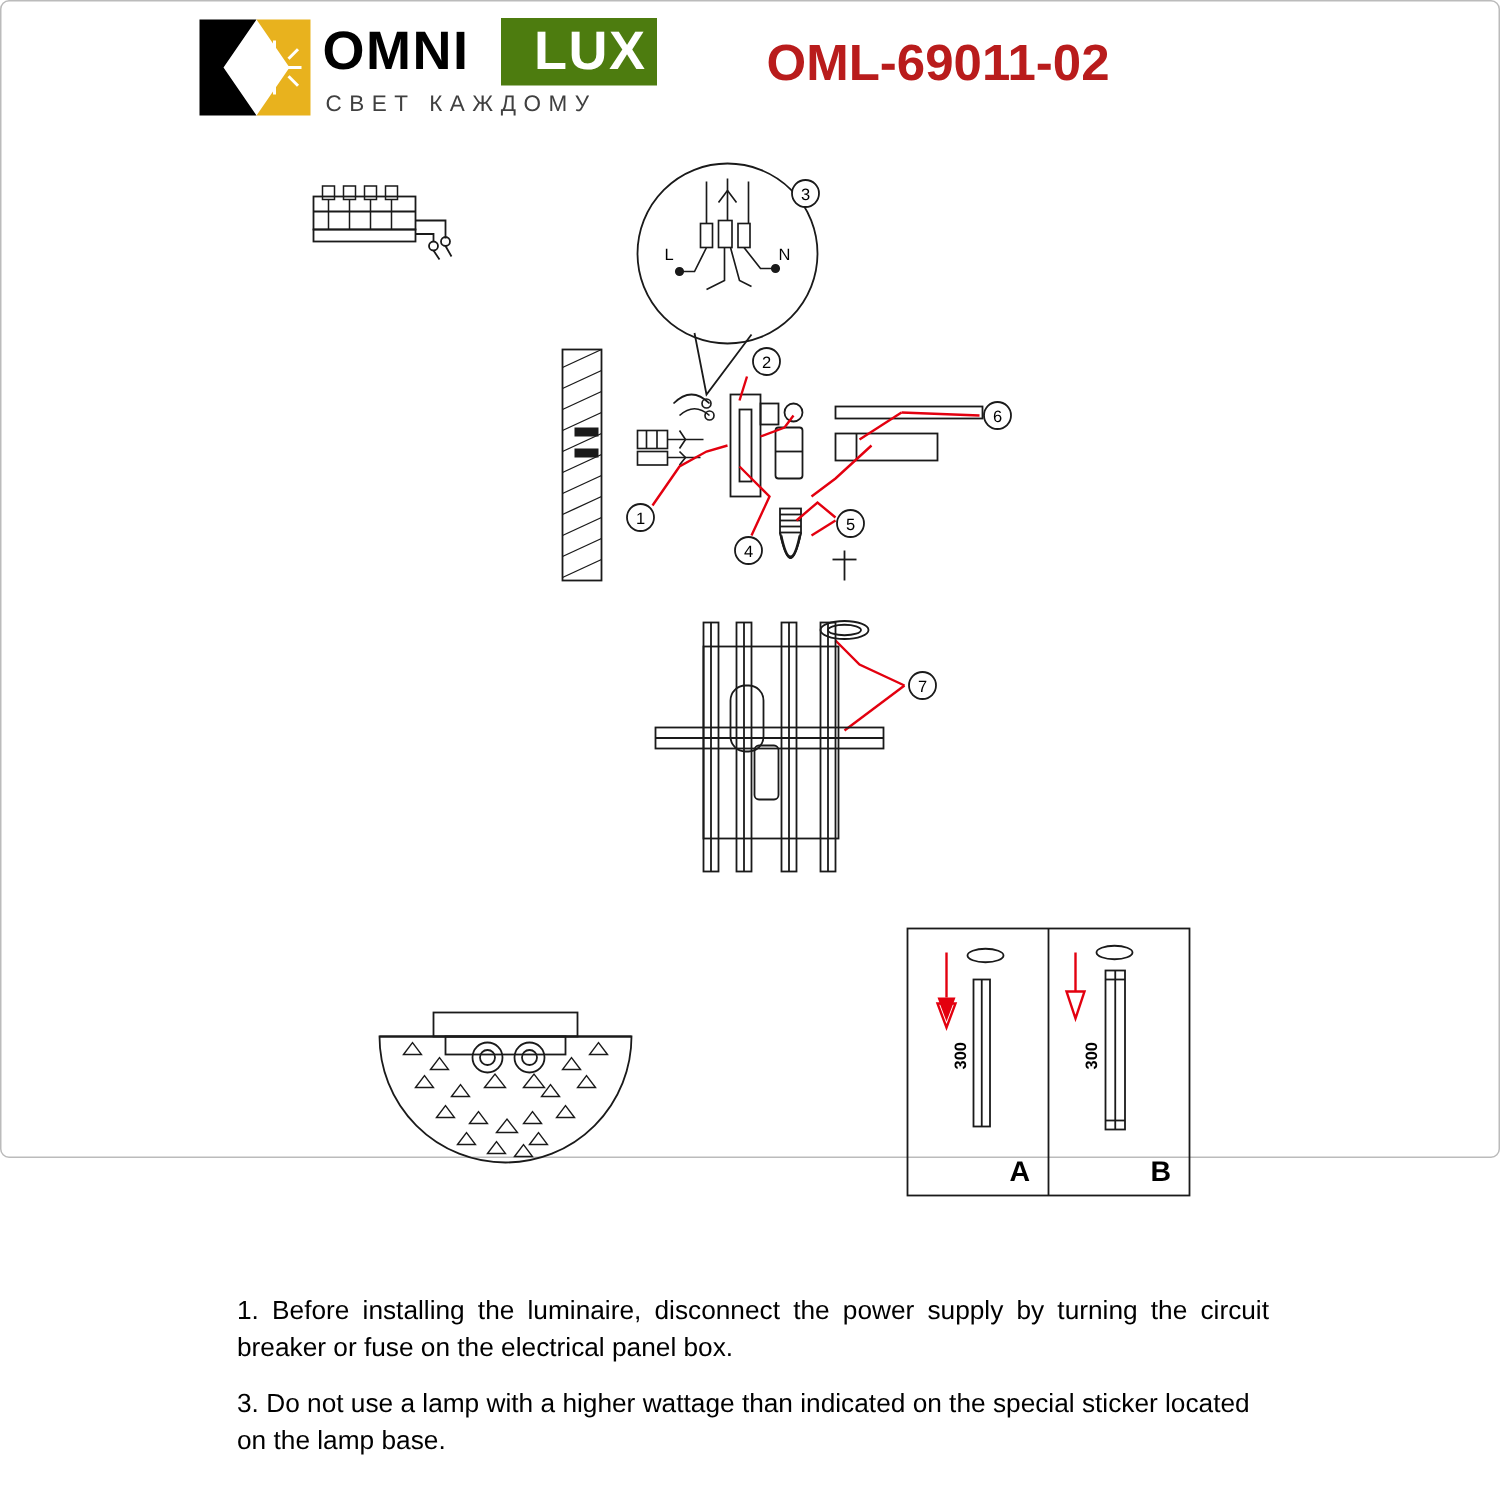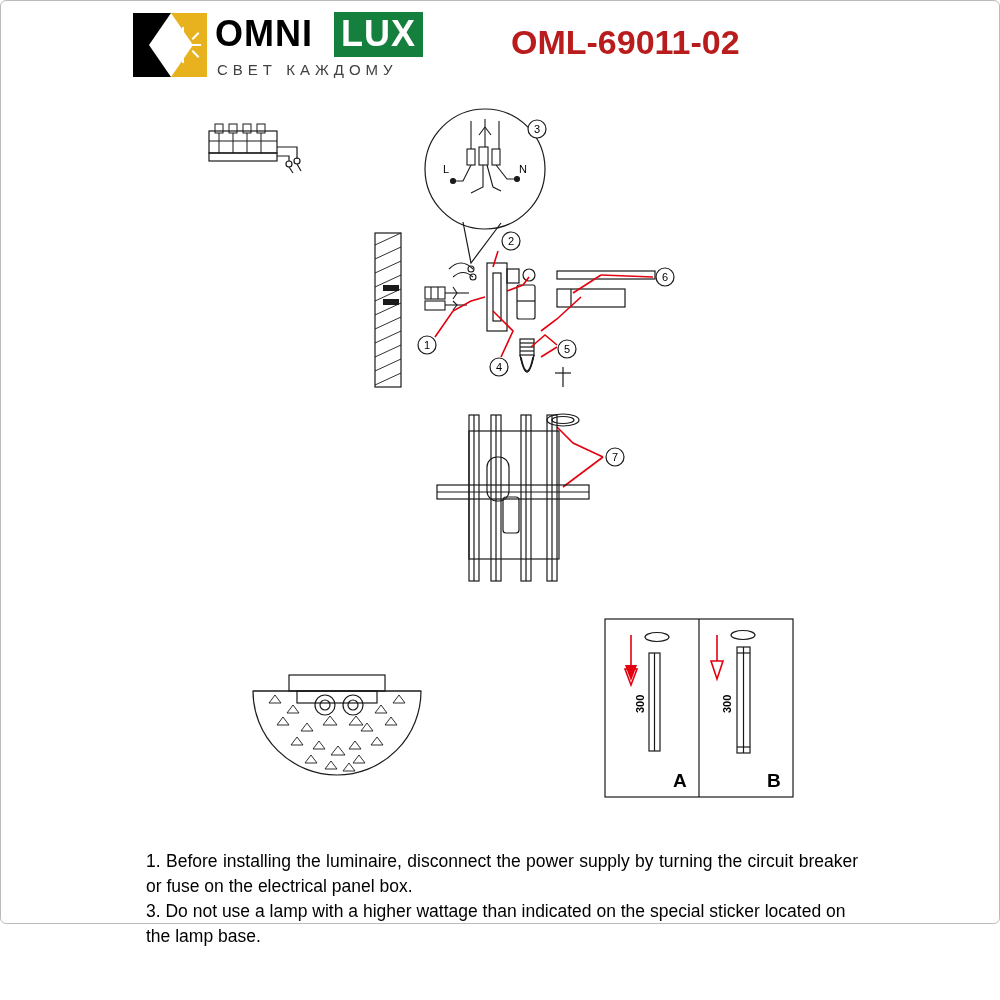--- a/index.html
+++ b/index.html
@@ -12,21 +12,21 @@
     height: 1000px;
     font-family: "Liberation Sans", sans-serif;
     color: #000000;
     position: relative;
     overflow: hidden;
   }
   .page {
     position: absolute;
     left: 0; top: 0;
     width: 1000px;
-    height: 924px;
+    height: 772px;
     box-sizing: border-box;
     border: 1px solid #bbbbbb;
     border-radius: 6px;
   }
 
   
   .header {
     position: absolute;
     left: 130px;
     top: 8px;
@@ -61,22 +61,22 @@
     font-size: 36px;
     font-weight: bold;
     letter-spacing: 1px;
     color: #000000;
     line-height: 42px;
   }
   .brand-lux-box {
     position: absolute;
     left: 119px;
     top: -1px;
-    background: #15803d;
-    padding: 2px 7px 3px 7px;
+    background: #4d7c0f;
+    padding: 2px 7px 3px 22px;
   }
   .brand-lux {
     font-size: 36px;
     font-weight: bold;
     letter-spacing: 1px;
     color: #ffffff;
     line-height: 40px;
     display: block;
   }
   .brand-slogan {
@@ -113,21 +113,21 @@
   .instructions {
     position: absolute;
     left: 145px;
     top: 848px;
     width: 712px;
     font-size: 17.5px;
     line-height: 25px;
     color: #000000;
   }
   .instructions p {
-    margin: 0;
+    margin: 12px;
     padding: 0;
   }
   .instr-justify {
     text-align: justify;
     text-justify: inter-word;
   }
 
   .lbl {
     font-size: 11px;
     font-family: "Liberation Sans", sans-serif;

